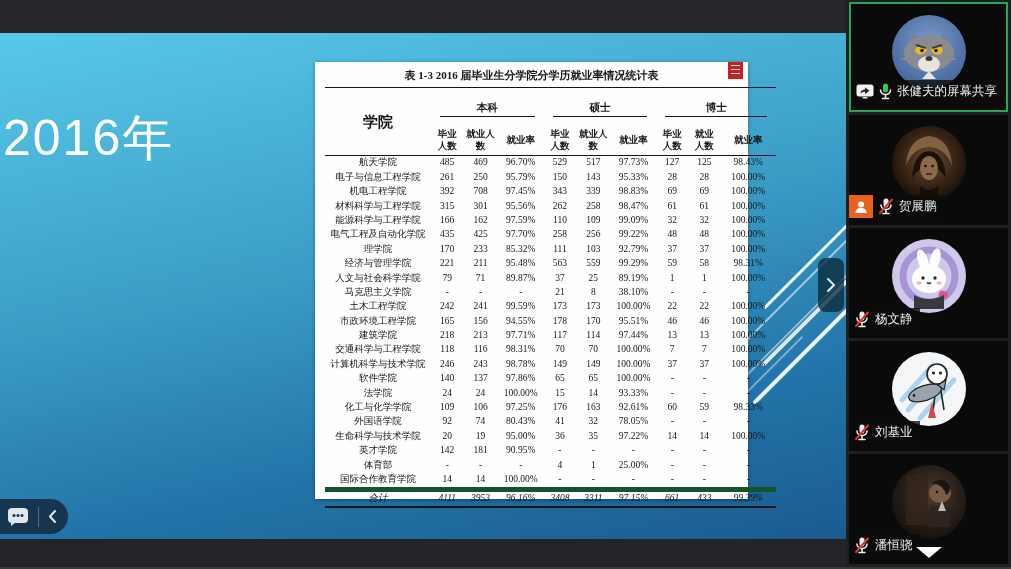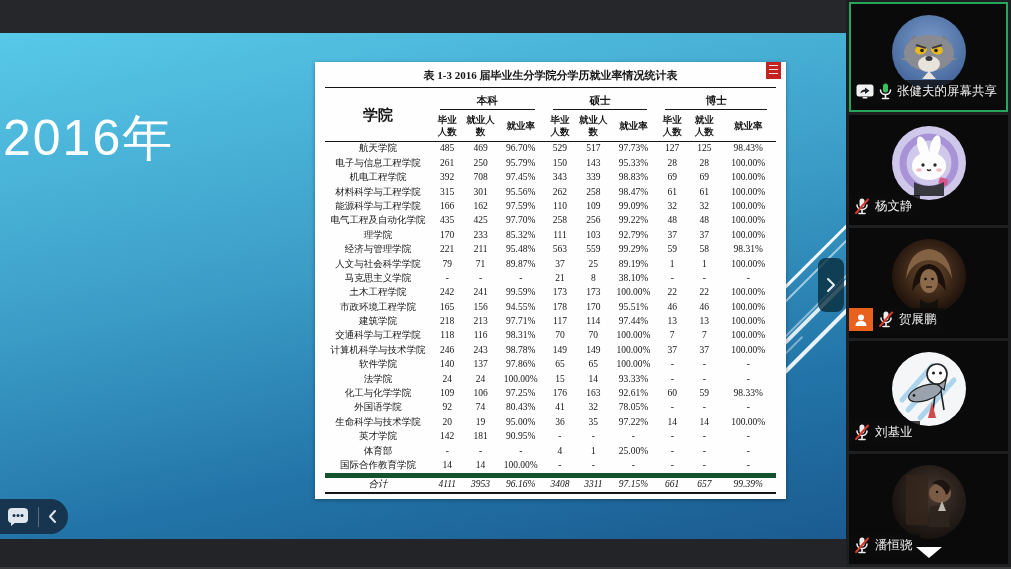--- a/index.html
+++ b/index.html
@@ -10,35 +10,35 @@
   
   .share-area { position:absolute; left:0; top:0; width:846px; height:569px; background:#26272b; }
   .slide { position:absolute; left:0; top:33px; width:846px; height:506px; overflow:hidden;
            background:linear-gradient(168deg,#58c9e8 0%,#3b9cc6 45%,#2274a8 75%,#1b5b90 100%); }
   .year-label { position:absolute; left:3px; top:72px; color:#ffffff; font-size:50px;
                 font-weight:300; letter-spacing:2px; }
 
   .streak { position:absolute; background:#fff; border-radius:2px; transform:rotate(-45deg); }
 
   
-  .table-panel { position:absolute; left:315px; top:29px; width:471px; height:437px;
+  .table-panel { position:absolute; left:315px; top:29px; width:433px; height:437px;
                  background:#fefefe; box-shadow:0 1px 4px rgba(0,0,0,.35); color:#151515; }
   .red-stamp { position:absolute; right:5px; top:0px; width:15px; height:17px; background:#c32222;
                background-image:repeating-linear-gradient(180deg,rgba(255,255,255,.85) 0 1px,transparent 1px 4px);
                background-size:9px 10px; background-position:3px 3px; background-repeat:no-repeat; }
   .tbl-title { text-align:center; font-weight:bold; font-size:11px; padding:6px 0 3px;
                font-family:"Liberation Serif","DejaVu Serif",serif; }
   table.stats { width:451px; margin:1px 10px 0; border-collapse:collapse; table-layout:fixed;
                 font-family:"Liberation Serif","DejaVu Serif",serif; font-size:9.5px; line-height:1.18;
                 color:#151515; }
   table.stats th, table.stats td { text-align:center; font-weight:normal; padding:1.6px 0; }
   table.stats thead th { font-weight:bold; vertical-align:middle; }
   tr.group-row th { border-top:1.6px solid #151515; padding:2px 0 0; }
   th.college-h { border-top:1.6px solid #151515; border-bottom:1.4px solid #151515; font-size:15px; }
-  th.grp div { border-bottom:1.2px solid #151515; margin:4px 9px; padding:1px 0 2px; font-size:10.5px; }
+  th.grp div { border-bottom:1.2px solid #151515; margin:11px 9px; padding:1px 0 2px; font-size:10.5px; }
   tr.sub-row th { border-bottom:1.4px solid #151515; padding:1px 2px 3px; }
   tfoot td { border-top:5px solid #14532d; border-bottom:2.2px solid #151515; font-weight:bold; padding:3px 0;font-style:italic; }
 
   
   .panel-toggle { position:absolute; left:818px; top:225px; width:26px; height:54px;
                   background:rgba(8,42,58,.78); border-radius:8px; display:flex;
                   align-items:center; justify-content:center; cursor:pointer; }
 
   
   .chat-pill { position:absolute; left:-32px; top:466px; width:100px; height:35px;
@@ -400,21 +400,21 @@
           <tfoot>
               <tr>
                 <td>合计</td>
                 <td>4111</td>
                 <td>3953</td>
                 <td>96.16%</td>
                 <td>3408</td>
                 <td>3311</td>
                 <td>97.15%</td>
                 <td>661</td>
-                <td>657</td>
+                <td>433</td>
                 <td>99.39%</td>
               </tr>
             </tfoot>
         </table>
       </div>
 
       <div class="panel-toggle">
         <svg width="10" height="16" viewBox="0 0 10 16">
           <polyline points="2,2 8,8 2,14" fill="none" stroke="#e8eef2" stroke-width="2" stroke-linecap="round" stroke-linejoin="round"></polyline>
         </svg>
@@ -477,49 +477,20 @@
             <line x1="6.5" y1="12" x2="6.5" y2="15" stroke="#f0f0f0" stroke-width="1.6"></line>
             <line x1="3.5" y1="15.5" x2="9.5" y2="15.5" stroke="#f0f0f0" stroke-width="1.6" stroke-linecap="round"></line>
           </svg>
           <span>张健夫的屏幕共享</span>
         </div>
       </div>
     </div>
 
     <div class="tile">
       <svg class="avatar" viewBox="0 0 74 74">
-        <circle cx="37" cy="37" r="37" fill="#cfc8ea"></circle>
-        <circle cx="37" cy="37" r="26" fill="none" stroke="#a793d6" stroke-width="7"></circle>
-        <ellipse cx="31" cy="22" rx="5" ry="12" fill="#fdfdfd" transform="rotate(-18 31 22)"></ellipse>
-        <ellipse cx="43" cy="21" rx="5" ry="12" fill="#fdfdfd" transform="rotate(14 43 21)"></ellipse>
-        <ellipse cx="37" cy="40" rx="17" ry="14" fill="#fdfdfd"></ellipse>
-        <circle cx="31" cy="39" r="1.7" fill="#2a2a2a"></circle>
-        <circle cx="43" cy="39" r="1.7" fill="#2a2a2a"></circle>
-        <ellipse cx="27" cy="44" rx="2.8" ry="1.8" fill="#f3b8c0"></ellipse>
-        <ellipse cx="47" cy="44" rx="2.8" ry="1.8" fill="#f3b8c0"></ellipse>
-        <path d="M35 43.5 Q37 45.5 39 43.5" fill="none" stroke="#2a2a2a" stroke-width="1.2"></path>
-        <rect x="47" y="52" width="9" height="7" rx="2" fill="#d6588a" transform="rotate(18 51 55)"></rect>
-        <path d="M22 56 Q37 64 52 56 L52 70 L22 70 Z" fill="#38383f"></path>
-      </svg>
-      <div class="bottom-row">
-        <div class="plabel">
-          <svg width="16" height="17" viewBox="0 0 16 17">
-            <rect x="5.5" y="0.5" width="5" height="9" rx="2.5" fill="#ececec"></rect>
-            <path d="M3 7 C3 13 13 13 13 7" fill="none" stroke="#ececec" stroke-width="1.6" stroke-linecap="round"></path>
-            <line x1="8" y1="12" x2="8" y2="15" stroke="#ececec" stroke-width="1.6"></line>
-            <line x1="5" y1="15.5" x2="11" y2="15.5" stroke="#ececec" stroke-width="1.6" stroke-linecap="round"></line>
-            <line x1="2" y1="15" x2="14" y2="1.5" stroke="#d83b30" stroke-width="2" stroke-linecap="round"></line>
-          </svg>
-          <span>杨文静</span>
-        </div>
-      </div>
-    </div>
-
-    <div class="tile">
-      <svg class="avatar" viewBox="0 0 74 74">
         <defs>
             <radialGradient id="gp3" cx="50%" cy="45%" r="65%">
           <stop offset="0%" stop-color="#6b4a2e"></stop>
               <stop offset="70%" stop-color="#2a1a10"></stop>
               <stop offset="100%" stop-color="#120b06"></stop>
             </radialGradient>
           </defs>
         <circle cx="37" cy="37" r="37" fill="url(#gp3)"></circle>
         <path d="M14 40 Q16 12 37 10 Q58 12 60 40 Q54 22 37 21 Q20 22 14 40 Z" fill="#826243"></path>
         <path d="M20 52 Q22 26 37 25 Q52 26 54 52 Q46 40 37 40 Q28 40 20 52 Z" fill="#1b100a"></path>
@@ -544,20 +515,49 @@
             <line x1="5" y1="15.5" x2="11" y2="15.5" stroke="#ececec" stroke-width="1.6" stroke-linecap="round"></line>
             <line x1="2" y1="15" x2="14" y2="1.5" stroke="#d83b30" stroke-width="2" stroke-linecap="round"></line>
           </svg>
           <span>贺展鹏</span>
         </div>
       </div>
     </div>
 
     <div class="tile">
       <svg class="avatar" viewBox="0 0 74 74">
+        <circle cx="37" cy="37" r="37" fill="#cfc8ea"></circle>
+        <circle cx="37" cy="37" r="26" fill="none" stroke="#a793d6" stroke-width="7"></circle>
+        <ellipse cx="31" cy="22" rx="5" ry="12" fill="#fdfdfd" transform="rotate(-18 31 22)"></ellipse>
+        <ellipse cx="43" cy="21" rx="5" ry="12" fill="#fdfdfd" transform="rotate(14 43 21)"></ellipse>
+        <ellipse cx="37" cy="40" rx="17" ry="14" fill="#fdfdfd"></ellipse>
+        <circle cx="31" cy="39" r="1.7" fill="#2a2a2a"></circle>
+        <circle cx="43" cy="39" r="1.7" fill="#2a2a2a"></circle>
+        <ellipse cx="27" cy="44" rx="2.8" ry="1.8" fill="#f3b8c0"></ellipse>
+        <ellipse cx="47" cy="44" rx="2.8" ry="1.8" fill="#f3b8c0"></ellipse>
+        <path d="M35 43.5 Q37 45.5 39 43.5" fill="none" stroke="#2a2a2a" stroke-width="1.2"></path>
+        <rect x="47" y="52" width="9" height="7" rx="2" fill="#d6588a" transform="rotate(18 51 55)"></rect>
+        <path d="M22 56 Q37 64 52 56 L52 70 L22 70 Z" fill="#38383f"></path>
+      </svg>
+      <div class="bottom-row">
+        <div class="plabel">
+          <svg width="16" height="17" viewBox="0 0 16 17">
+            <rect x="5.5" y="0.5" width="5" height="9" rx="2.5" fill="#ececec"></rect>
+            <path d="M3 7 C3 13 13 13 13 7" fill="none" stroke="#ececec" stroke-width="1.6" stroke-linecap="round"></path>
+            <line x1="8" y1="12" x2="8" y2="15" stroke="#ececec" stroke-width="1.6"></line>
+            <line x1="5" y1="15.5" x2="11" y2="15.5" stroke="#ececec" stroke-width="1.6" stroke-linecap="round"></line>
+            <line x1="2" y1="15" x2="14" y2="1.5" stroke="#d83b30" stroke-width="2" stroke-linecap="round"></line>
+          </svg>
+          <span>杨文静</span>
+        </div>
+      </div>
+    </div>
+
+    <div class="tile">
+      <svg class="avatar" viewBox="0 0 74 74">
         <circle cx="37" cy="37" r="37" fill="#f4f6f8"></circle>
         <path d="M10 48 L40 14 M16 58 L52 18 M28 66 L62 28" stroke="#8fc7e8" stroke-width="5" stroke-linecap="round" opacity=".7"></path>
         <circle cx="45" cy="22" r="10" fill="#ffffff" stroke="#222" stroke-width="1.6"></circle>
         <circle cx="41.5" cy="21" r="1.6" fill="#222"></circle>
         <circle cx="48.5" cy="21" r="1.6" fill="#222"></circle>
         <path d="M44 33 L41 60 M48 33 L52 58" stroke="#222" stroke-width="1.6" fill="none"></path>
         <ellipse cx="33" cy="41" rx="17" ry="7.5" fill="#9aa3ad" stroke="#222" stroke-width="1.2" transform="rotate(-18 33 41)"></ellipse>
         <path d="M46 33 L54 28 L52 38 Z" fill="#9aa3ad" stroke="#222" stroke-width="1.2"></path>
         <circle cx="22" cy="43.5" r="1.4" fill="#222"></circle>
         <path d="M40 50 L44 66 L36 66 Z" fill="#cf4a4a"></path>

